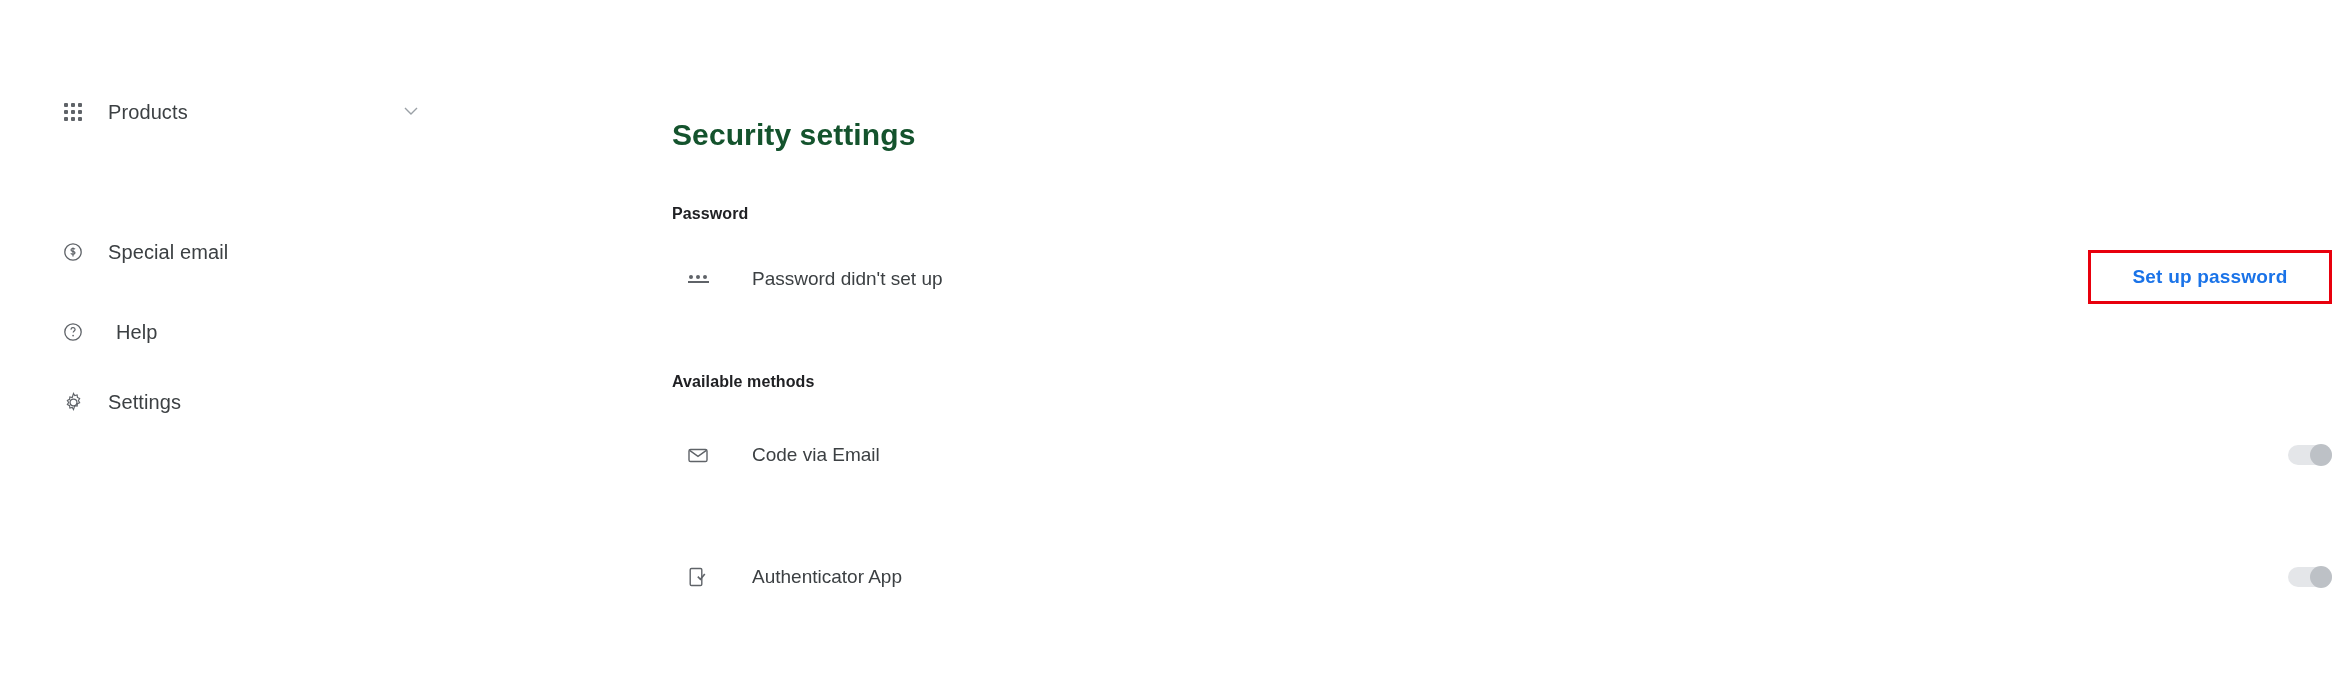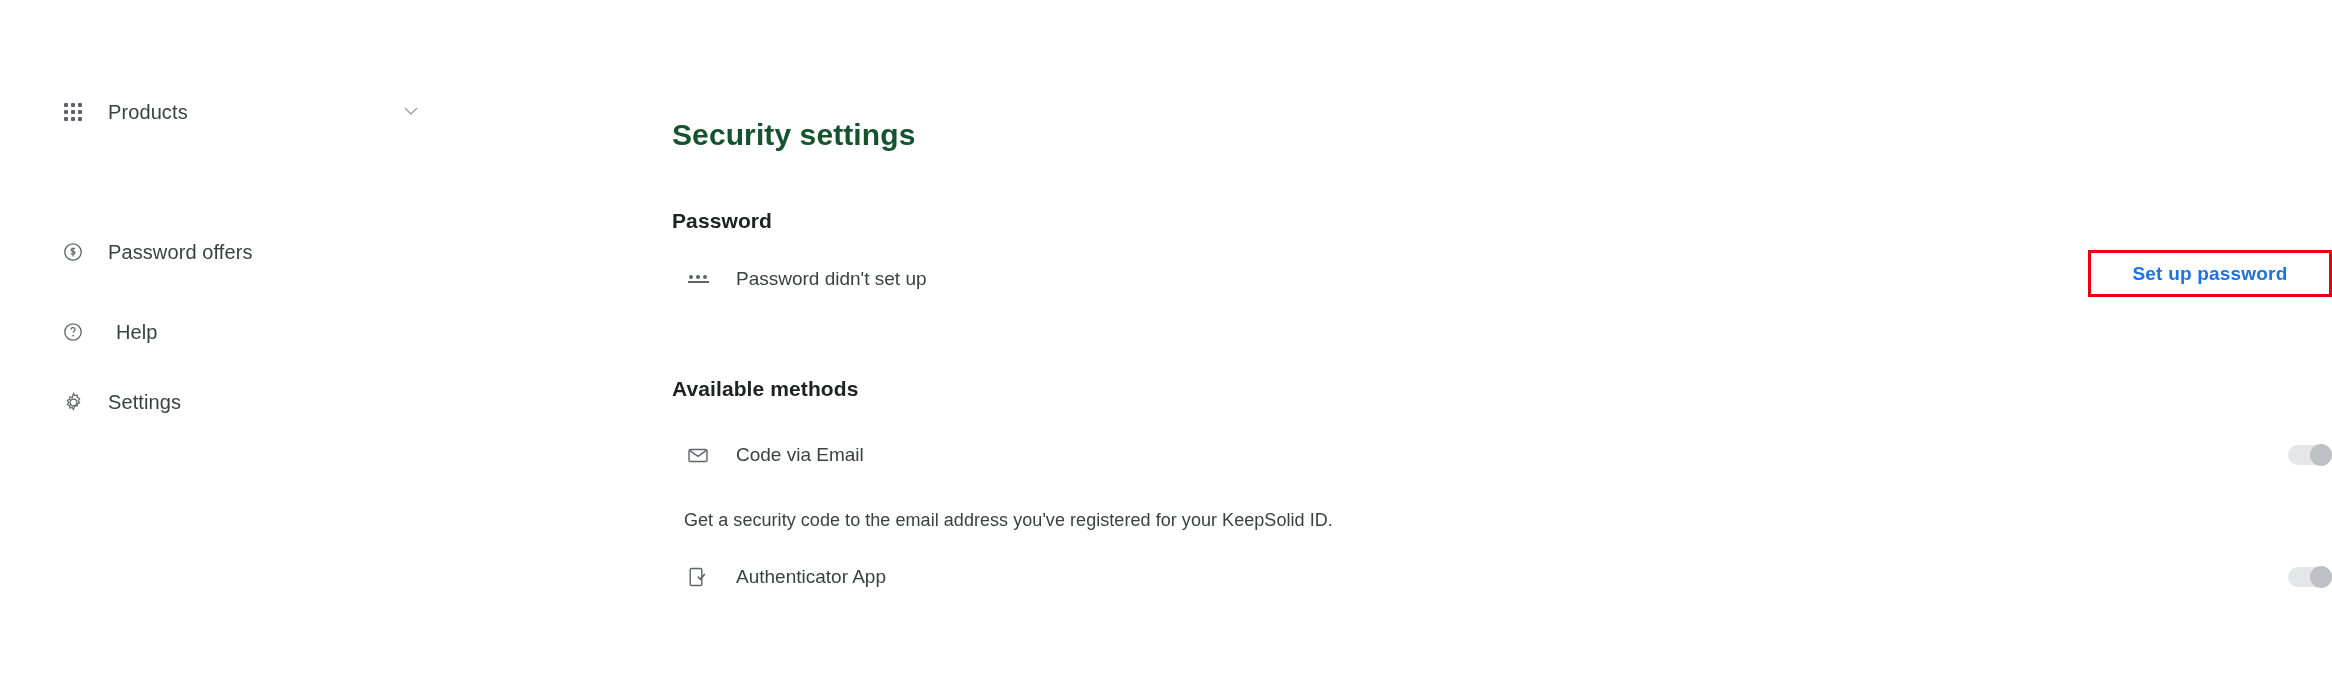--- a/index.html
+++ b/index.html
@@ -99,21 +99,21 @@
     left: 0;
     top: 98px;
     font-size: 30px;
     font-weight: bold;
     color: #14532d;
     letter-spacing: 0.1px;
   }
   .section-title {
     position: absolute;
     left: 0;
-    font-size: 21px;
+    font-size: 16px;
     font-weight: bold;
     color: #202124;
     letter-spacing: 0.1px;
   }
   .section-password { top: 192px; }
   .section-methods  { top: 360px; }
 
   .row {
     position: absolute;
     left: 12px;
@@ -124,21 +124,21 @@
   .row-icon {
     width: 28px;
     height: 28px;
     flex: 0 0 28px;
     display: flex;
     align-items: center;
     justify-content: center;
     color: #5f6368;
   }
   .row-label {
-    margin-left: 24px;
+    margin-left: 40px;
     font-size: 19px;
     color: #3c4043;
     white-space: nowrap;
   }
   .row-password { top: 262px; }
   .row-email    { top: 438px; }
   .row-auth     { top: 560px; }
 
   .helper-text {
     position: absolute;
@@ -148,21 +148,21 @@
     color: #3c4043;
     letter-spacing: 0.05px;
   }
 
   
   .setup-highlight {
     position: absolute;
     left: 1416px;
     top: 250px;
     width: 244px;
-    height: 47px;
+    height: 54px;
     border: 3px solid #e8000d;
     box-sizing: border-box;
     display: flex;
     align-items: center;
     justify-content: center;
   }
   .setup-link {
     font-size: 19px;
     font-weight: bold;
     color: #1a73e8;
@@ -247,21 +247,21 @@
 
 
     <div class="nav-item nav-offers">
       <span class="nav-icon">
         <svg width="22" height="22" viewBox="0 0 22 22" aria-hidden="true">
           <circle cx="11" cy="11" r="8.2" fill="none" stroke="#5f6368" stroke-width="1.3"></circle>
           <path d="M13 8.2 c-0.6-0.9-4-1.2-4 0.7 0 1.8 4 1 4 2.9 0 1.9-3.5 1.7-4.2 0.6" fill="none" stroke="#5f6368" stroke-width="1.2"></path>
           <path d="M11 6.4 v9.2" fill="none" stroke="#5f6368" stroke-width="1.2"></path>
         </svg>
       </span>
-      <span class="nav-label">Password offers</span>
+      <span class="nav-label">Special email</span>
     </div>
 
     <div class="nav-item nav-help">
       <span class="nav-icon">
         <svg width="22" height="22" viewBox="0 0 22 22" aria-hidden="true">
           <circle cx="11" cy="11" r="8.2" fill="none" stroke="#5f6368" stroke-width="1.3"></circle>
           <path d="M8.9 8.6 c0.2-1.3 1.3-2 2.3-1.9 1.2 0.1 1.9 0.9 1.9 1.8 0 1.3-1.8 1.6-1.9 3" fill="none" stroke="#5f6368" stroke-width="1.2"></path>
           <circle cx="11.1" cy="14.6" r="0.85" fill="#5f6368"></circle>
         </svg>
       </span>
@@ -310,21 +310,20 @@
       <span class="row-icon">
         <svg width="24" height="24" viewBox="0 0 24 24" aria-hidden="true">
           <rect x="3" y="6.5" width="18" height="12" rx="1.6" fill="none" stroke="#5f6368" stroke-width="1.4"></rect>
           <path d="M3.6 7.4 L12 13.4 L20.4 7.4" fill="none" stroke="#5f6368" stroke-width="1.4"></path>
         </svg>
       </span>
       <span class="row-label">Code via Email</span>
     </div>
     <div class="toggle toggle-email"></div>
 
-    <p class="helper-text">Get a security code to the email address you've registered for your KeepSolid ID.</p>
 
     <div class="row row-auth">
       <span class="row-icon">
         <svg width="24" height="24" viewBox="0 0 24 24" aria-hidden="true">
           <path d="M5.5 3.5 h9 a1.3 1.3 0 0 1 1.3 1.3 v14.4 a1.3 1.3 0 0 1 -1.3 1.3 h-9 a1.3 1.3 0 0 1 -1.3 -1.3 V4.8 a1.3 1.3 0 0 1 1.3 -1.3 z" fill="none" stroke="#5f6368" stroke-width="1.4"></path>
           <path d="M11.8 11.6 l2.6 2.6 4.4 -5.2" fill="none" stroke="#5f6368" stroke-width="1.6"></path>
         </svg>
       </span>
       <span class="row-label">Authenticator App</span>
     </div>

